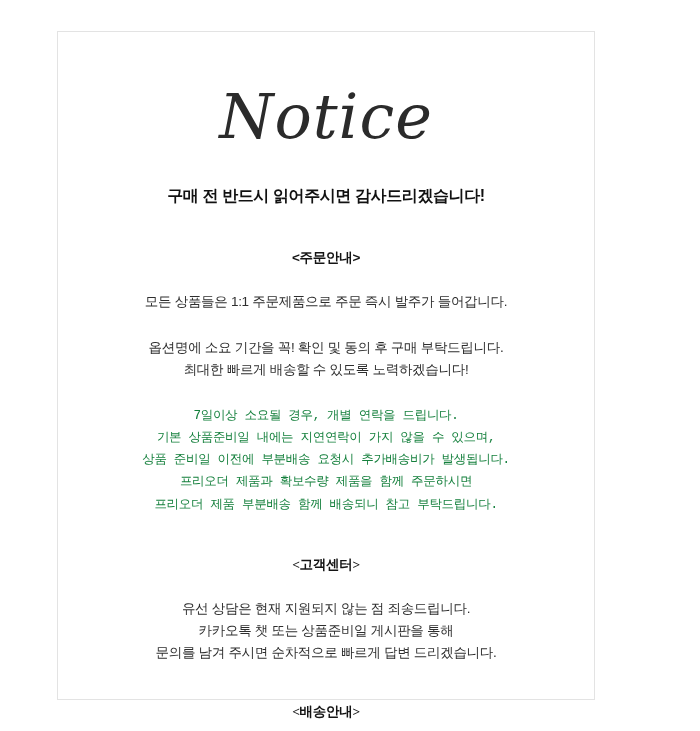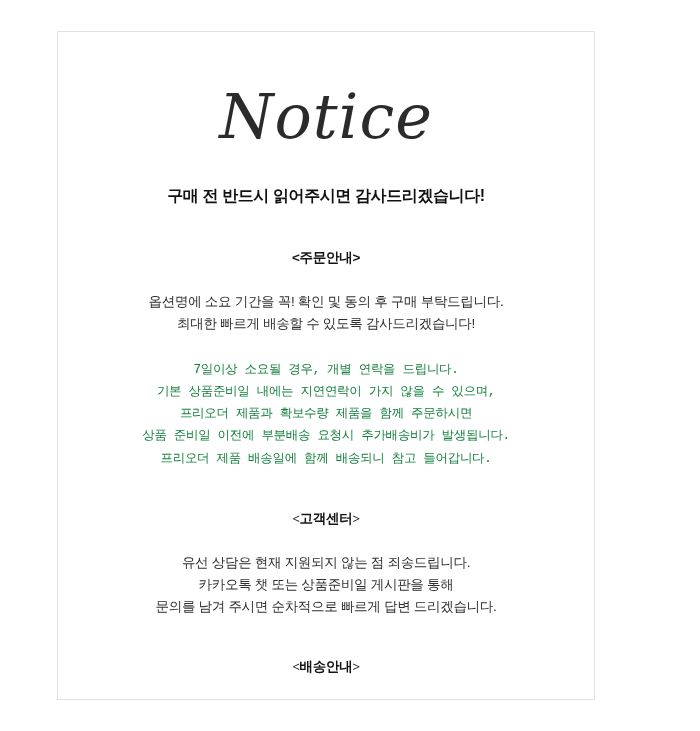--- a/index.html
+++ b/index.html
@@ -76,32 +76,35 @@
 <body>
 
 <div class="notice-card">
 
   <div class="notice-title">Notice</div>
 
   <div class="headline">구매 전 반드시 읽어주시면 감사드리겠습니다!</div>
 
   <div class="section-head">&lt;주문안내&gt;</div>
 
+  <div class="para">
+    <span class="line">모든 상품들은 1:1 주문제품으로 주문 즉시 발주가 들어갑니다.</span>
+  </div>
 
   <div class="para gap-sm">
     <span class="line">옵션명에 소요 기간을 꼭! 확인 및 동의 후 구매 부탁드립니다.</span>
-    <span class="line">최대한 빠르게 배송할 수 있도록 감사드리겠습니다!</span>
+    <span class="line">최대한 빠르게 배송할 수 있도록 노력하겠습니다!</span>
   </div>
 
   <div class="para muted">
     <span class="line">7일이상 소요될 경우, 개별 연락을 드립니다.</span>
     <span class="line">기본 상품준비일 내에는 지연연락이 가지 않을 수 있으며,</span>
+    <span class="line">상품 준비일 이전에 부분배송 요청시 추가배송비가 발생됩니다.</span>
     <span class="line">프리오더 제품과 확보수량 제품을 함께 주문하시면</span>
-    <span class="line">상품 준비일 이전에 부분배송 요청시 추가배송비가 발생됩니다.</span>
-    <span class="line">프리오더 제품 배송일에 함께 배송되니 참고 들어갑니다.</span>
+    <span class="line">프리오더 제품 부분배송 함께 배송되니 참고 부탁드립니다.</span>
   </div>
 
   <div class="section-head tight">&lt;고객센터&gt;</div>
 
   <div class="para">
     <span class="line">유선 상담은 현재 지원되지 않는 점 죄송드립니다.</span>
     <span class="line">카카오톡 챗 또는 상품준비일 게시판을 통해</span>
     <span class="line">문의를 남겨 주시면 순차적으로 빠르게 답변 드리겠습니다.</span>
   </div>
 

